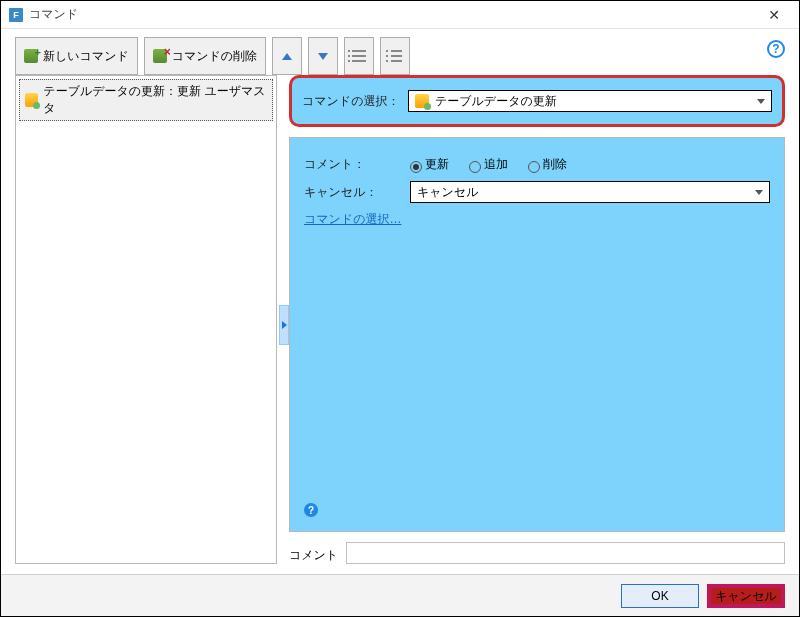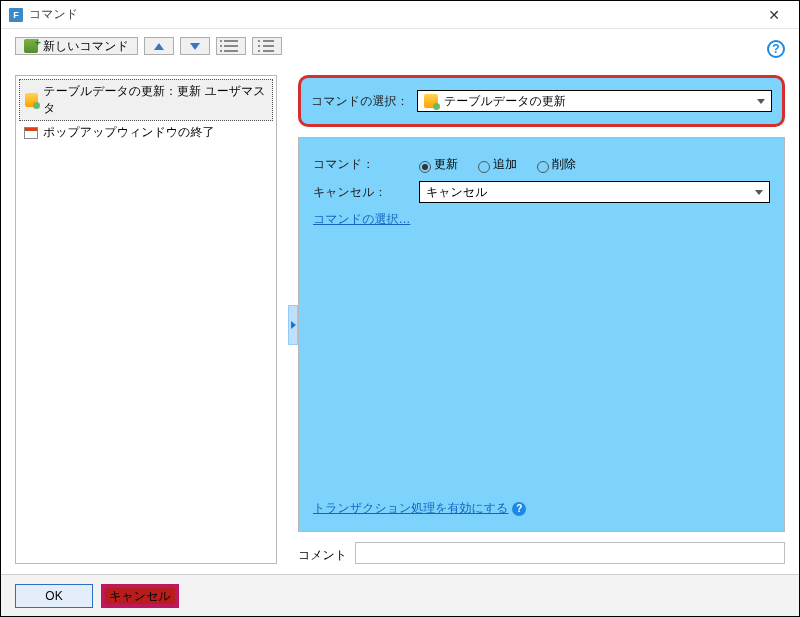--- a/index.html
+++ b/index.html
@@ -3,36 +3,36 @@
 <meta charset="utf-8">
 <style>
 * { box-sizing: border-box; margin: 0; padding: 0; font-family: "MS UI Gothic", "Yu Gothic UI", sans-serif; font-size: 12px; }
 body { background: #fff; width: 800px; height: 617px; overflow: hidden; }
 .window { width: 800px; height: 617px; border: 1px solid #000; display: flex; flex-direction: column; background: #fff; }
 .titlebar { height: 28px; background: #fff; display: flex; align-items: center; padding: 0 8px; border-bottom: 1px solid #e5e5e5; }
 .titlebar .app-icon { width: 14px; height: 14px; background: #3a89c9; display: inline-flex; align-items: center; justify-content: center; color: #fff; font-size: 9px; font-weight: bold; margin-right: 6px; border-radius: 1px; }
 .titlebar .title { flex: 1; color: #444; }
 .titlebar .close { width: 34px; height: 22px; display: flex; align-items: center; justify-content: center; color: #333; font-size: 14px; cursor: pointer; }
 .toolbar { height: 42px; padding: 8px 14px 0 14px; display: flex; align-items: flex-start; gap: 6px; }
-.tbtn { height: 18px; border: 1px solid #adadad; background: #f0f0f0; display: inline-flex; align-items: center; padding: 0 8px; gap: 5px; cursor: pointer; }
+.tbtn { height: 38px; border: 1px solid #adadad; background: #f0f0f0; display: inline-flex; align-items: center; padding: 0 8px; gap: 5px; cursor: pointer; }
 .tbtn.icon-only { width: 30px; padding: 0; justify-content: center; }
 .tbtn .ico { width: 14px; height: 14px; display: inline-block; }
 .ico-new { background: linear-gradient(#7cb342,#558b2f); border-radius: 2px; position: relative; }
 .ico-new::after { content: "+"; position: absolute; top: -3px; right: -3px; color: #2e7d32; font-weight: bold; font-size: 11px; }
 .ico-del { background: linear-gradient(#7cb342,#558b2f); border-radius: 2px; position: relative; }
 .ico-del::after { content: "×"; position: absolute; top: -4px; right: -4px; color: #c62828; font-weight: bold; font-size: 12px; }
 .tri-up { width: 0; height: 0; border-left: 5px solid transparent; border-right: 5px solid transparent; border-bottom: 7px solid #3a76c4; }
 .tri-down { width: 0; height: 0; border-left: 5px solid transparent; border-right: 5px solid transparent; border-top: 7px solid #3a76c4; }
 .ico-list1, .ico-list2 { width: 14px; height: 12px; display: inline-flex; flex-direction: column; justify-content: space-between; }
 .ico-list1 span, .ico-list2 span { height: 2px; background: #888; display: block; position: relative; }
 .ico-list1 span::before { content:""; position:absolute; left:-4px; top:0; width:2px; height:2px; background:#888; }
 .ico-list2 span { margin-left: 3px; }
 .ico-list2 span::before { content:""; position:absolute; left:-5px; top:0; width:2px; height:2px; background:#888; }
 .help-btn { margin-left: auto; width: 18px; height: 18px; border-radius: 50%; border: 2px solid #1e88e5; color: #1e88e5; display: flex; align-items: center; justify-content: center; font-weight: bold; cursor: pointer; margin-top: 3px; }
-.content { flex: 1; display: flex; padding: 4px 14px 10px 14px; gap: 21px; min-height: 0; }
+.content { flex: 1; display: flex; padding: 4px 14px 10px 14px; gap: 12px; min-height: 0; }
 .left-panel { width: 262px; border: 1px solid #b8b8b8; background: #fff; padding: 3px; }
 .tree-item { display: flex; align-items: center; gap: 5px; padding: 3px 5px; cursor: pointer; }
 .tree-item.selected { border: 1px dotted #555; background: #f0f0f0; }
 .ico-table { width: 14px; height: 14px; display: inline-block; background: linear-gradient(#ffd54f,#ffa000); border-radius: 2px; position: relative; }
 .ico-table::after { content:""; position:absolute; right:-2px; bottom:-2px; width:7px; height:7px; background:#66bb6a; border-radius:50%; }
 .ico-popup { width: 14px; height: 12px; display: inline-block; border: 1px solid #888; background: #fff; position: relative; }
 .ico-popup::before { content:""; position:absolute; top:0; left:0; right:0; height:3px; background:#d84315; }
 .right-panel { flex: 1; display: flex; flex-direction: column; gap: 10px; min-height: 0; position: relative; }
 .section { border: 1px solid #b8b8b8; padding: 10px 12px; background: #7dd3fc; }
 .section.highlighted { border: 3px solid #d32f2f; border-radius: 10px; padding: 8px 10px; }
@@ -45,38 +45,42 @@
 .radio .r.checked::after { content:""; width: 6px; height: 6px; background:#333; border-radius:50%; }
 .section.main { flex: 1; display: flex; flex-direction: column; padding: 14px; min-height: 0; }
 .link { color: #1565c0; text-decoration: underline; cursor: pointer; display: inline-block; }
 .empty { flex: 1; }
 .bottom-link-row { display: flex; align-items: center; gap: 4px; margin-top: 6px; }
 .qmark { width: 14px; height: 14px; border-radius: 50%; background: #1e88e5; color: #fff; display: inline-flex; align-items: center; justify-content: center; font-size: 10px; font-weight: bold; }
 .comment-section { display: flex; align-items: flex-end; gap: 8px; }
 .comment-input { flex: 1; height: 22px; border: 1px solid #c0c0c0; background: #fff; }
 .splitter { position: absolute; left: -10px; top: 230px; width: 10px; height: 40px; background: #bfdfff; border: 1px solid #90caf9; display: flex; align-items: center; justify-content: center; cursor: pointer; }
 .splitter::after { content:""; width:0; height:0; border-top:4px solid transparent; border-bottom:4px solid transparent; border-left:5px solid #1976d2; }
-.footer { height: 42px; border-top: 1px solid #d0d0d0; display: flex; align-items: center; padding: 0 14px; gap: 8px; background: #f3f3f3; }
+.footer { height: 42px; border-top: 1px solid #d0d0d0; display: flex; align-items: center; justify-content: flex-end; padding: 0 14px; gap: 8px; background: #f3f3f3; }
 .btn { min-width: 78px; height: 24px; border: 4px solid #be185d; background: #b91c1c; cursor: pointer; }
 .btn.primary { border: 1px solid #2a6fc9; background: #e4eefb; }
 </style>
 </head>
 <body>
 
 <div class="window">
   <div class="titlebar">
     <span class="app-icon">F</span>
     <span class="title">コマンド</span>
     <div class="close">✕</div>
   </div>
 
   <div class="toolbar">
     <div class="tbtn">
       <span class="ico ico-new"></span>
       <span>新しいコマンド</span>
+    </div>
+    <div class="tbtn">
+      <span class="ico ico-del"></span>
+      <span>コマンドの削除</span>
     </div>
     <div class="tbtn icon-only">
         <span class="tri-up"></span>
       </div>
     <div class="tbtn icon-only">
         <span class="tri-down"></span>
       </div>
     <div class="tbtn icon-only">
         <span class="ico-list1">
           <span></span>
@@ -93,43 +97,39 @@
       </div>
     <div class="help-btn">?</div>
   </div>
 
   <div class="content">
     <div class="left-panel">
       <div class="tree-item selected">
         <span class="ico-table"></span>
         <span>テーブルデータの更新：更新 ユーザマスタ</span>
       </div>
-      <div class="tree-item">
-        <span class="ico-popup"></span>
-        <span>ポップアップウィンドウの終了</span>
-      </div>
     </div>
 
     <div class="right-panel">
       <div class="splitter"></div>
 
       <div class="section highlighted">
         <div class="row">
           <span class="lbl">コマンドの選択：</span>
           <div class="dropdown">
             <span class="ico-table"></span>
             <span>テーブルデータの更新</span>
             <span class="caret"></span>
           </div>
         </div>
       </div>
 
       <div class="section main">
         <div class="row">
-          <span class="lbl">コマンド：</span>
+          <span class="lbl">コメント：</span>
           <label class="radio">
               <span class="r checked"></span>
               <span>更新</span>
             </label>
           <label class="radio">
               <span class="r"></span>
               <span>追加</span>
             </label>
           <label class="radio">
               <span class="r"></span>
@@ -141,21 +141,20 @@
           <div class="dropdown">
             <span>キャンセル</span>
             <span class="caret"></span>
           </div>
         </div>
         <div class="row">
           <span class="link">コマンドの選択…</span>
         </div>
         <div class="empty"></div>
         <div class="bottom-link-row">
-          <span class="link">トランザクション処理を有効にする</span>
           <span class="qmark">?</span>
         </div>
       </div>
 
       <div class="comment-section">
         <span>コメント</span>
         <input class="comment-input" value="" style="">
       </div>
     </div>
   </div>

